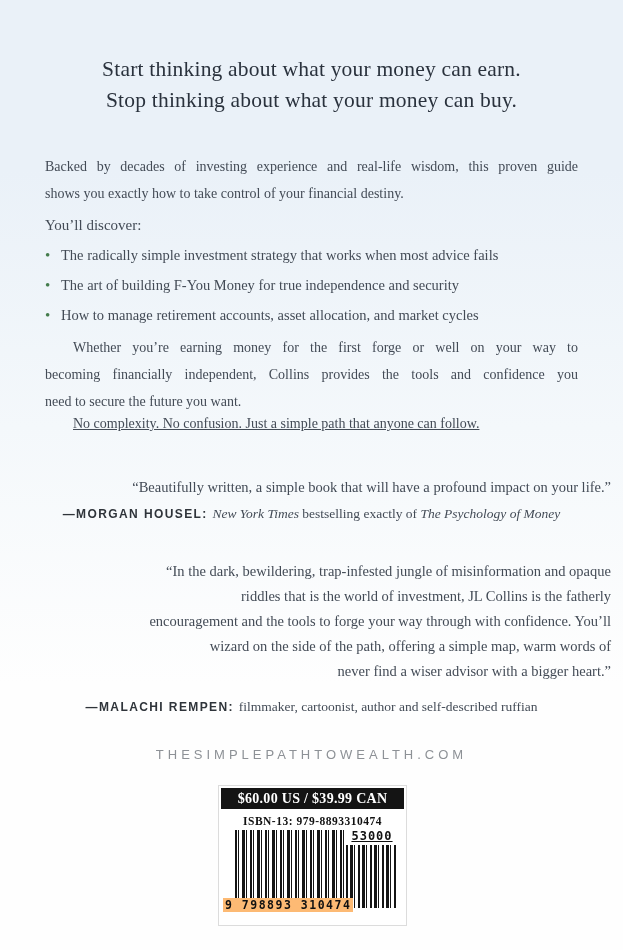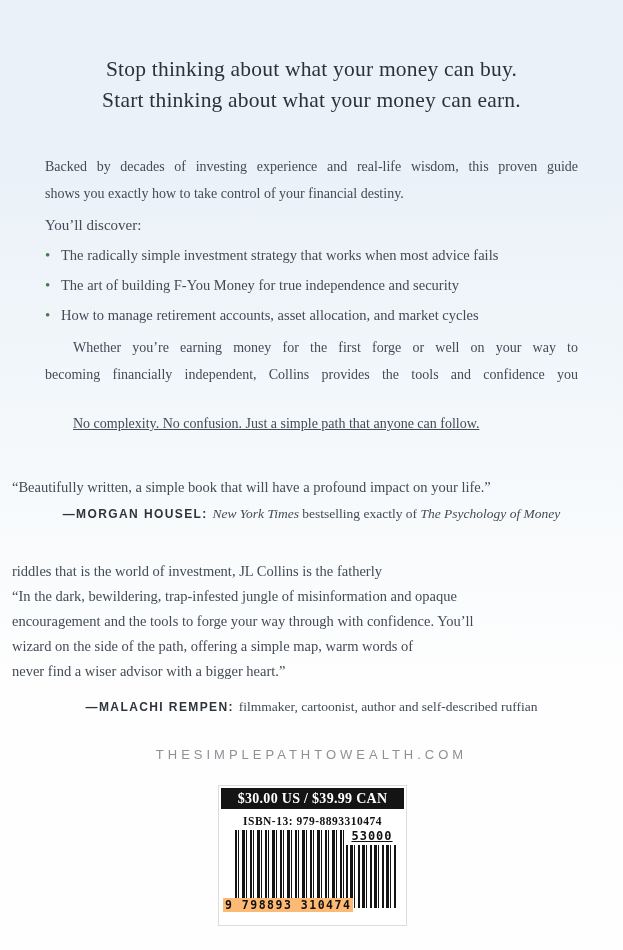--- a/index.html
+++ b/index.html
@@ -34,21 +34,21 @@
   .jline{text-align:justify;text-align-last:justify;}
   .indent{text-indent:28px;}
   .intro{top:153px;}
   .discover{position:absolute;left:45px;top:217px;font-size:15px;color:var(--body-text);}
   .bullets{position:absolute;left:45px;top:240px;width:533px;list-style:none;}
   .bullets li{position:relative;padding-left:16px;line-height:30px;font-size:14.5px;}
   .bullets li .dot{position:absolute;left:0;top:0;color:var(--bullet-green);font-size:15px;}
   .dot::before{content:"\2022";}
   .bodytext{top:334px;}
   .p2{position:absolute;left:45px;top:416px;width:533px;font-size:14px;text-indent:28px;text-decoration:underline;}
-  .quote{position:absolute;left:12px;width:599px;text-align:left;font-size:14.5px;color:var(--body-text);}
+  .quote{position:absolute;left:12px;width:599px;text-align:right;font-size:14.5px;color:var(--body-text);}
   .q1{top:479px;}
   .q2{top:559px;line-height:25px;}
   .attr{position:absolute;left:12px;width:599px;text-align:center;font-size:13.5px;color:var(--body-text);}
   .a1{top:506px;}
   .a2{top:699px;}
   .attr-name{
     font-family:"Liberation Sans", sans-serif;
     font-weight:bold;font-size:12px;letter-spacing:1.4px;
     color:var(--attr-name-text);
   }
@@ -112,22 +112,22 @@
       var(--bar-ink) 8px, var(--bar-ink) 9px,
       #fff 9px, #fff 12px);
   }
 </style>
 </head>
 <body>
 
 <div class="cover">
 
   <div class="headline">
+    <div>Start thinking about what your money can earn.</div>
     <div>Stop thinking about what your money can buy.</div>
-    <div>Start thinking about what your money can earn.</div>
   </div>
 
   <div class="textblock intro">
     <div class="jline">Backed by decades of investing experience and real-life wisdom, this proven guide</div>
     <div>shows you exactly how to take control of your financial destiny.</div>
   </div>
 
   <div class="discover">You’ll discover:</div>
 
   <ul class="bullets">
@@ -141,42 +141,43 @@
     </li>
     <li>
       <span class="dot"></span>
       <span>How to manage retirement accounts, asset allocation, and market cycles</span>
     </li>
   </ul>
 
   <div class="textblock bodytext">
     <div class="jline indent">Whether you’re earning money for the first forge or well on your way to</div>
     <div class="jline">becoming financially independent, Collins provides the tools and confidence you</div>
+    <div>need to secure the future you want.</div>
   </div>
 
   <div class="p2">No complexity. No confusion. Just a simple path that anyone can follow.</div>
 
   <div class="quote q1">“Beautifully written, a simple book that will have a profound impact on your life.”</div>
 
   <div class="attr a1"><span class="attr-name">—MORGAN HOUSEL: </span><span class="serif-it">New York Times</span><span> bestselling exactly of </span><span class="serif-it">The Psychology of Money</span></div>
 
   <div class="quote q2">
+    <div>“In the dark, bewildering, trap-infested jungle of misinformation and opaque</div>
     <div>riddles that is the world of investment, JL Collins is the fatherly</div>
-    <div>“In the dark, bewildering, trap-infested jungle of misinformation and opaque</div>
     <div>encouragement and the tools to forge your way through with confidence. You’ll</div>
     <div>wizard on the side of the path, offering a simple map, warm words of</div>
     <div>never find a wiser advisor with a bigger heart.”</div>
   </div>
 
   <div class="attr a2"><span class="attr-name">—MALACHI REMPEN: </span><span>filmmaker, cartoonist, author and self-described ruffian</span></div>
 
   <div class="website">THESIMPLEPATHTOWEALTH.COM</div>
 
   <div class="barcode-box">
-    <div class="price-band">$30.00 US / $39.99 CAN</div>
+    <div class="price-band">$60.00 US / $39.99 CAN</div>
     <div class="isbn">ISBN-13: 979-8893310474</div>
     <div class="bars-area">
       <div class="main-bars"></div>
       <div class="addon">
         <div class="addon-num">53000</div>
         <div class="addon-bars"></div>
       </div>
       <div class="main-num">9 798893 310474</div>
     </div>
   </div>

